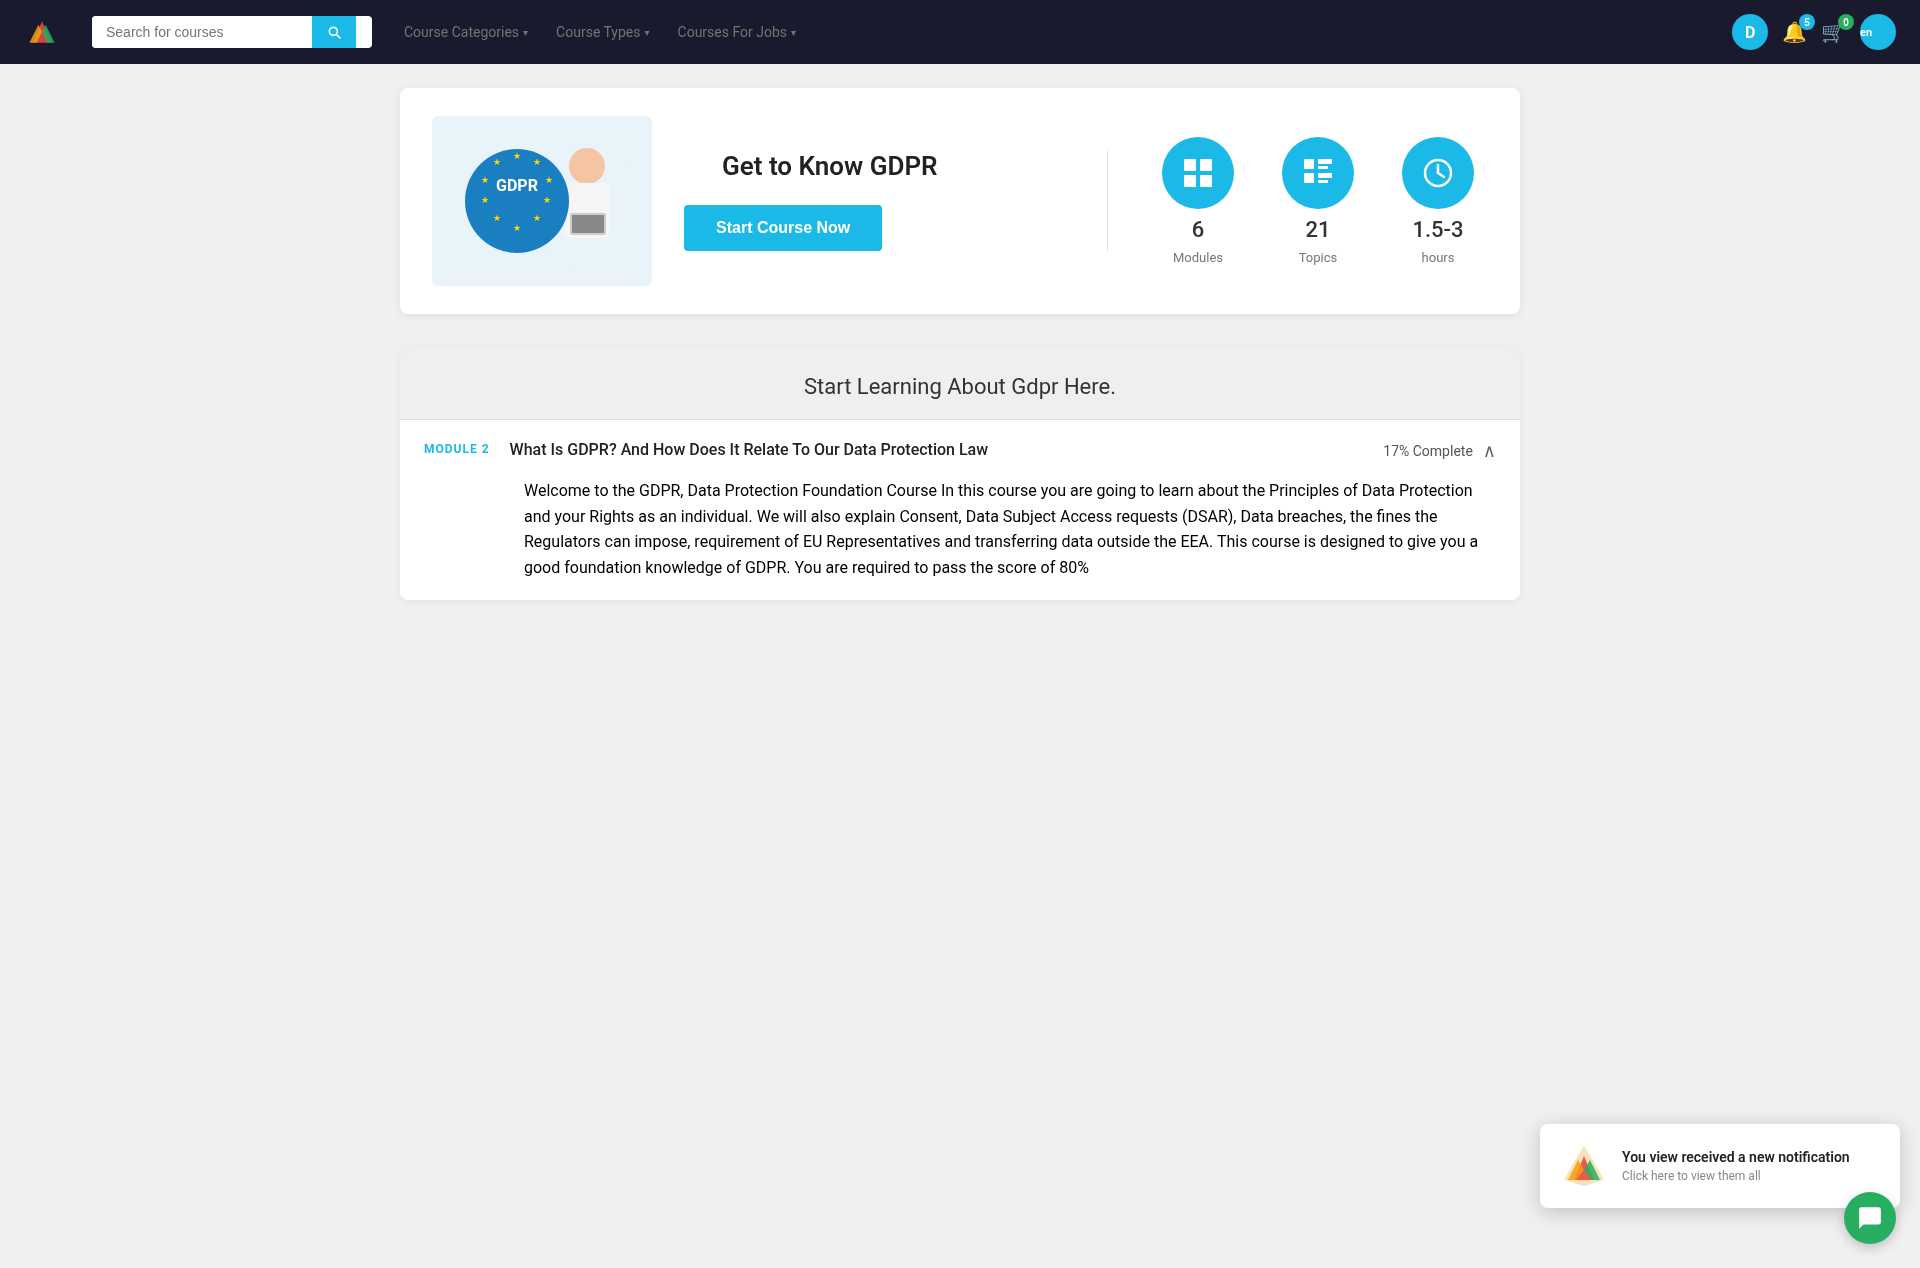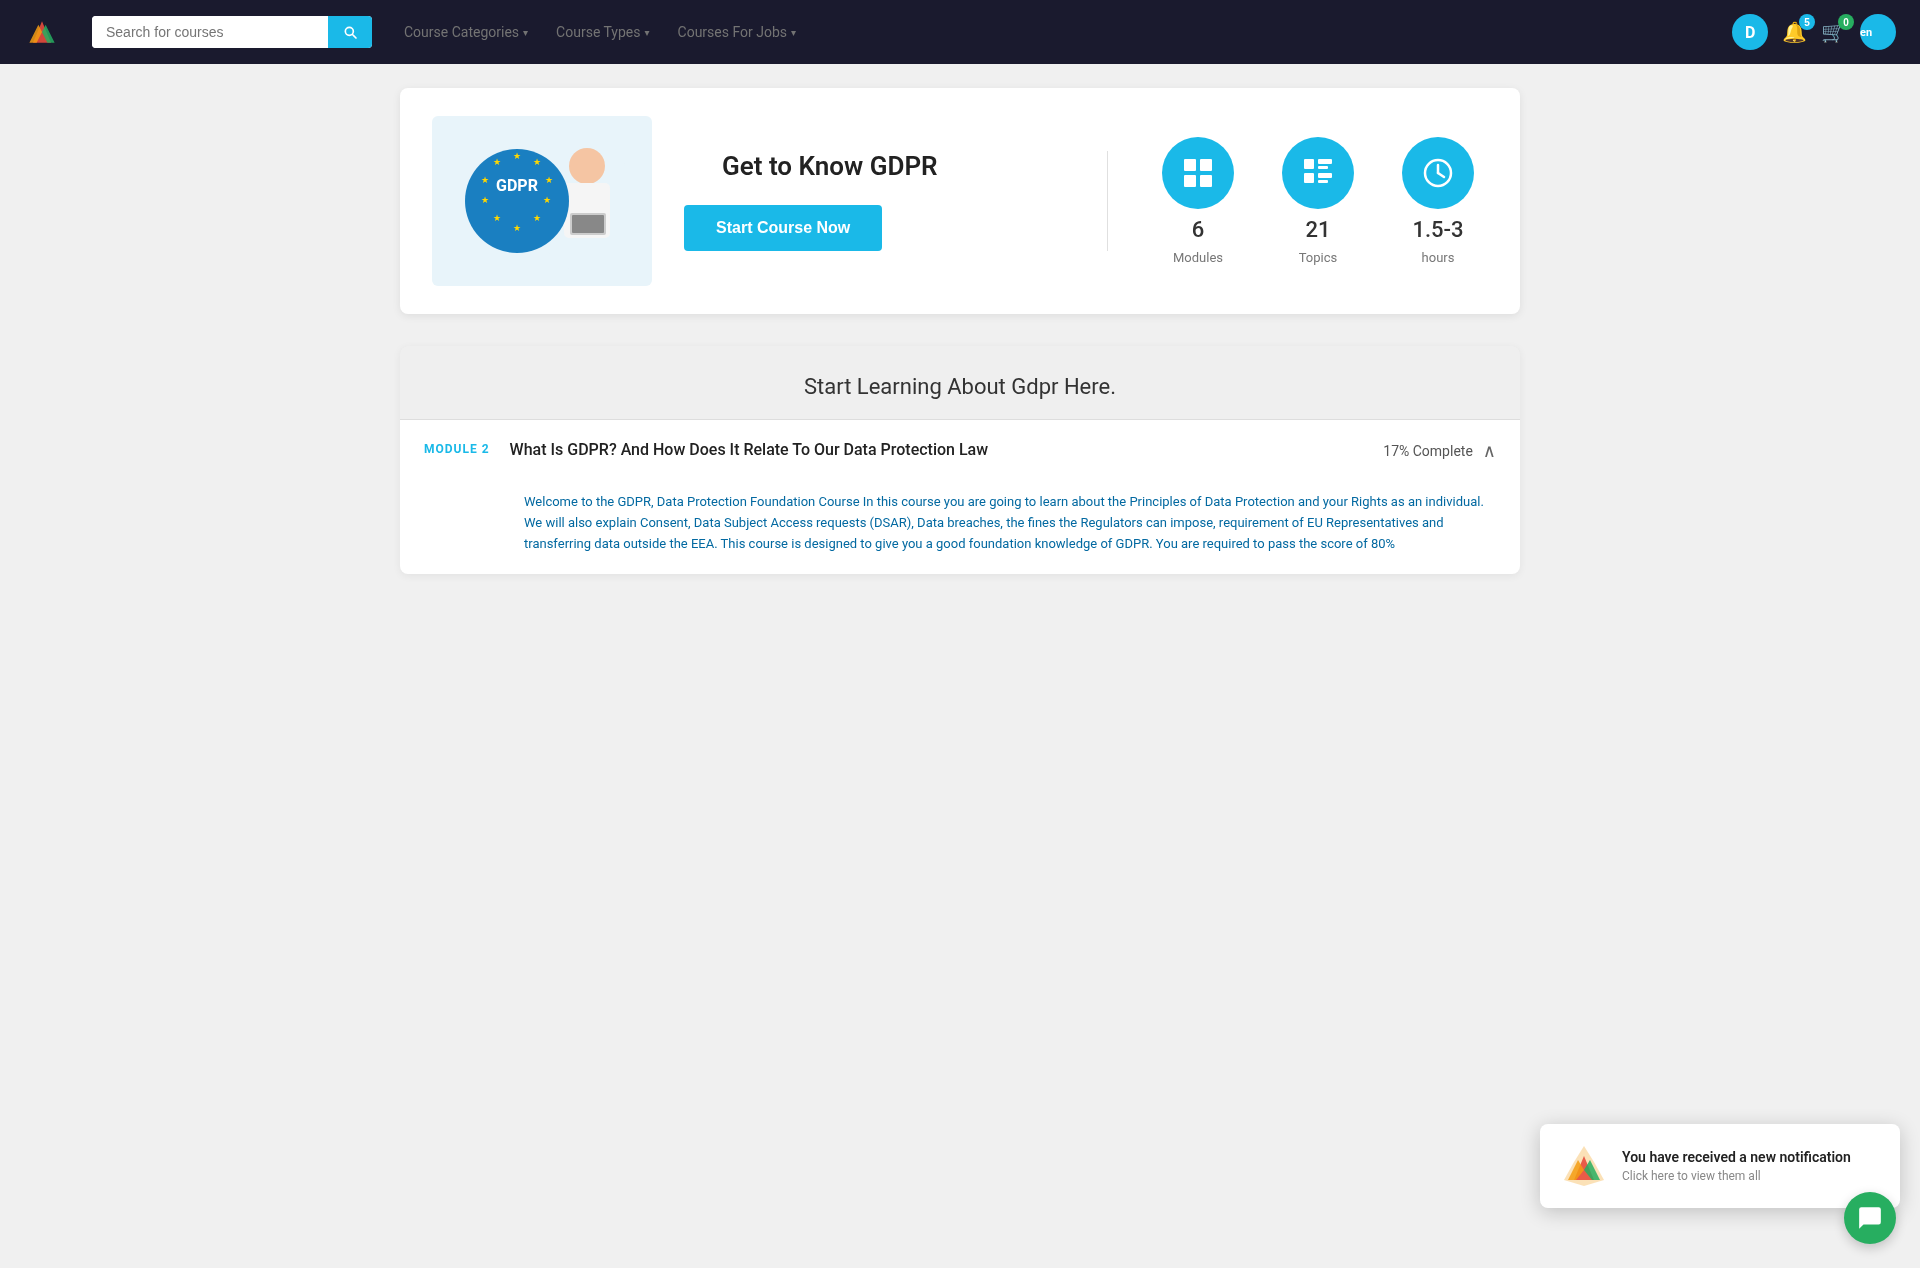--- a/index.html
+++ b/index.html
@@ -28,21 +28,20 @@
       width: 36px;
       height: 36px;
     }
     .search-bar {
       display: flex;
       align-items: center;
       background: #fff;
       border-radius: 4px;
       overflow: hidden;
       flex: 0 0 280px;
-      justify-content: space-between;
     }
     .search-bar input {
       border: none;
       outline: none;
       padding: 8px 14px;
       font-size: 14px;
       color: #555;
       width: 220px;
     }
     .search-btn {
@@ -282,25 +281,24 @@
     }
     .collapse-btn {
       background: none;
       border: none;
       cursor: pointer;
       font-size: 18px;
       color: #666;
     }
     .module-description {
       padding: 0 24px 20px 24px;
-      color: #0369a1;
-      font-size: 13px;
+      color: #000000;
+      font-size: 16px;
       line-height: 1.6;
       margin-left: 100px;
-      margin-top: 14px;
     }
 
     
     .notification-popup {
       position: fixed;
       bottom: 60px;
       right: 20px;
       background: #fff;
       border-radius: 8px;
       box-shadow: 0 4px 20px rgba(0,0,0,0.2);
@@ -501,21 +499,21 @@
 </div>
 
 <div class="notification-popup">
   <svg class="notif-logo" viewBox="0 0 48 48">
     <polygon points="24,4 34,20 44,38 24,44 4,38 14,20" fill="#f39c12" opacity="0.3"></polygon>
     <polygon points="14,38 24,14 34,38" fill="#e74c3c" opacity="0.9"></polygon>
     <polygon points="8,38 18,18 24,28 16,38" fill="#f39c12" opacity="0.85"></polygon>
     <polygon points="40,38 30,18 24,28 32,38" fill="#27ae60" opacity="0.85"></polygon>
   </svg>
   <div class="notif-text-area">
-    <div class="notif-title">You have received a new notification</div>
+    <div class="notif-title">You view received a new notification</div>
     <div class="notif-sub">Click here to view them all</div>
   </div>
 </div>
 
 <div class="chat-btn">
   <svg viewBox="0 0 24 24">
     <path d="M20 2H4a2 2 0 0 0-2 2v18l4-4h14a2 2 0 0 0 2-2V4a2 2 0 0 0-2-2z"></path>
   </svg>
 </div>
 

